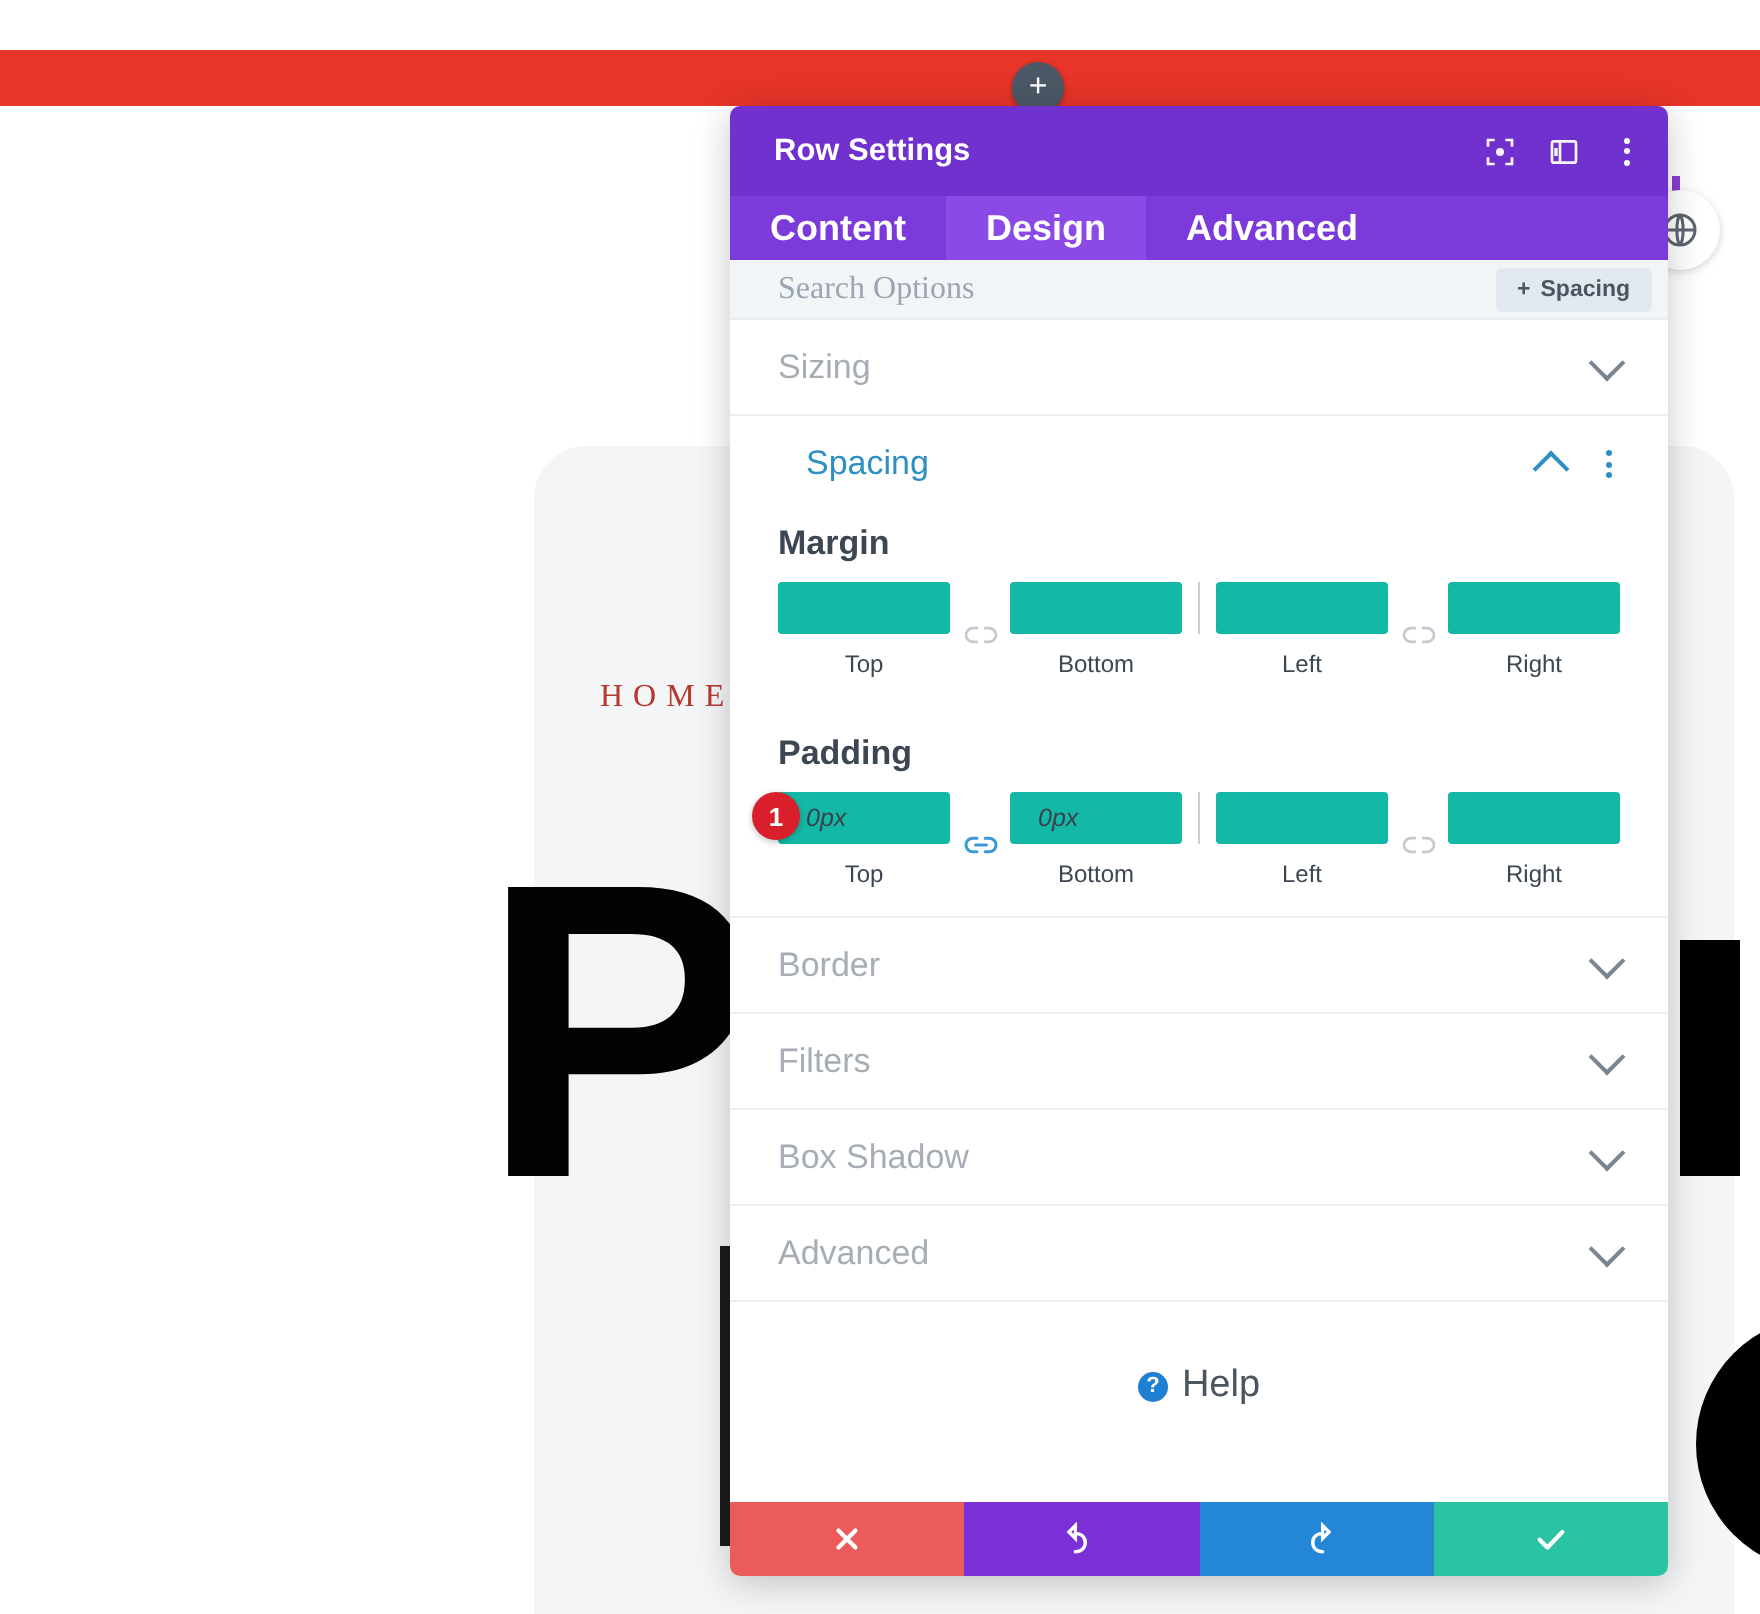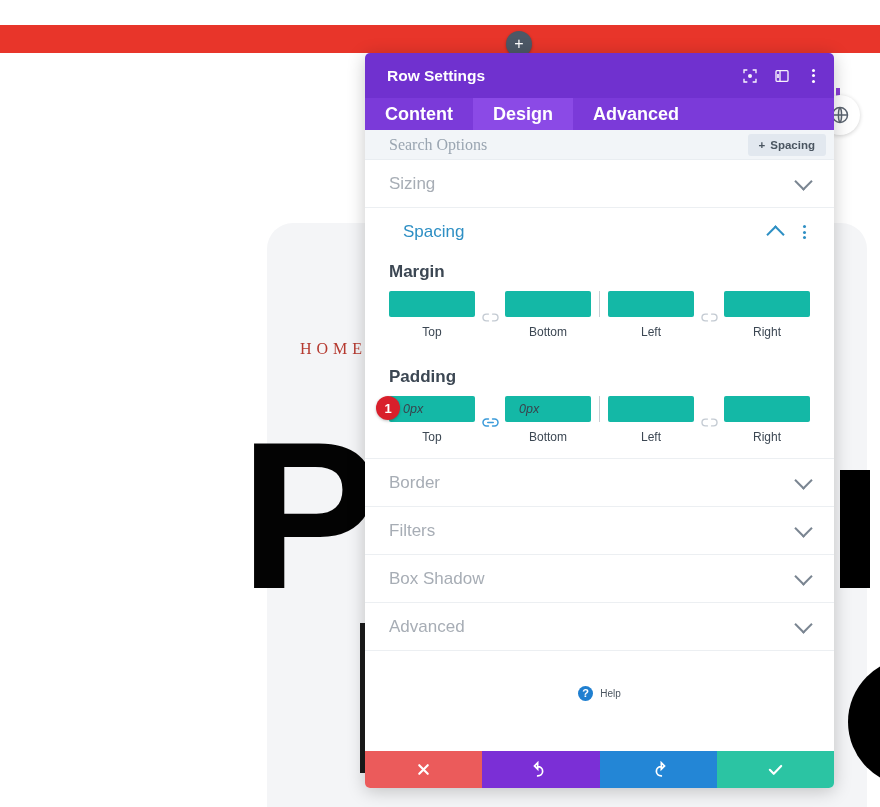--- a/index.html
+++ b/index.html
@@ -164,21 +164,21 @@
 
   .help-area {
     display: flex; align-items: center; justify-content: center; gap: 7px;
     height: 84px;
   }
   .help-icon {
     width: 15px; height: 15px; border-radius: 50%; background: #1f7fd0;
     color: #ffffff; font-size: 11px; font-weight: 700;
     display: flex; align-items: center; justify-content: center;
   }
-  .help-text { font-size: 10px; color: #4b5560; cursor: pointer; }
+  .help-text { font-size: 19px; color: #4b5560; cursor: pointer; }
 
   .modal-footer { height: 37px; display: flex; flex: none; }
   .fbtn {
     flex: 1; display: flex; align-items: center; justify-content: center;
     color: #ffffff; cursor: pointer; font-size: 15px;
   }
   .fbtn svg { width: 17px; height: 17px; }
   .f-cancel { background: #eb5b5b; }
   .f-undo { background: #7b2fd6; }
   .f-redo { background: #2386d6; }

